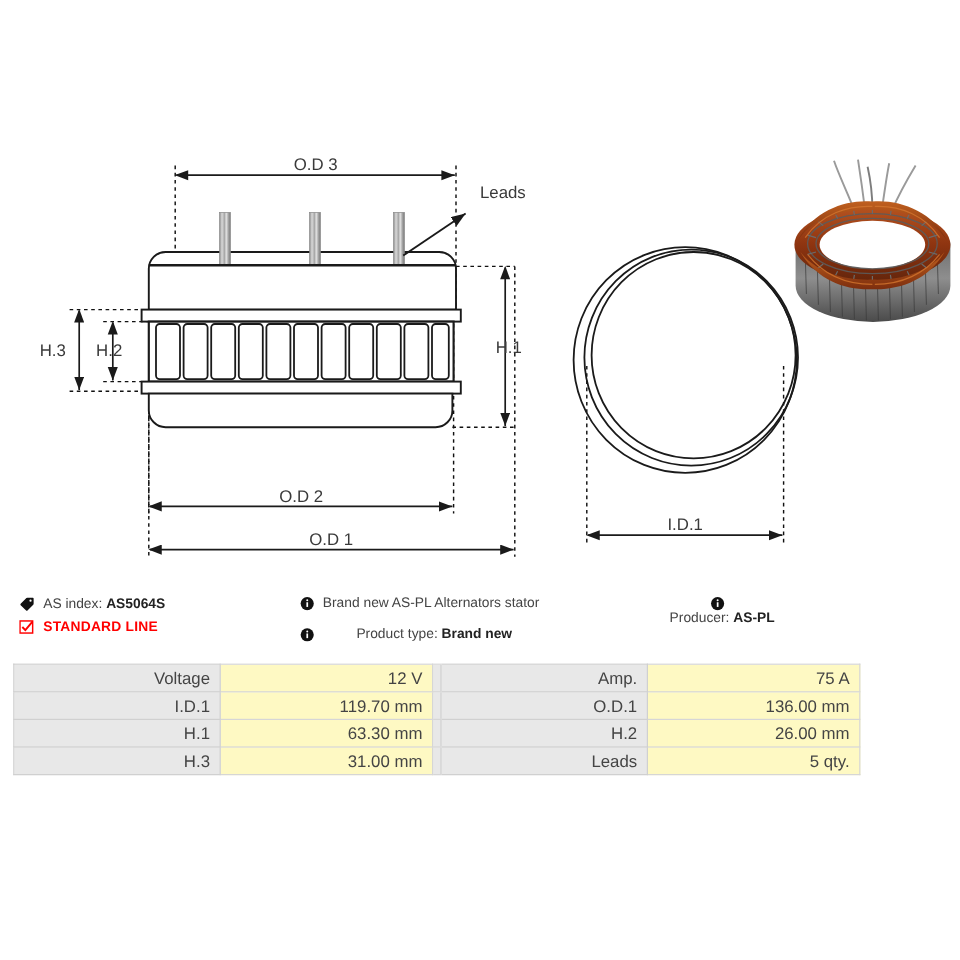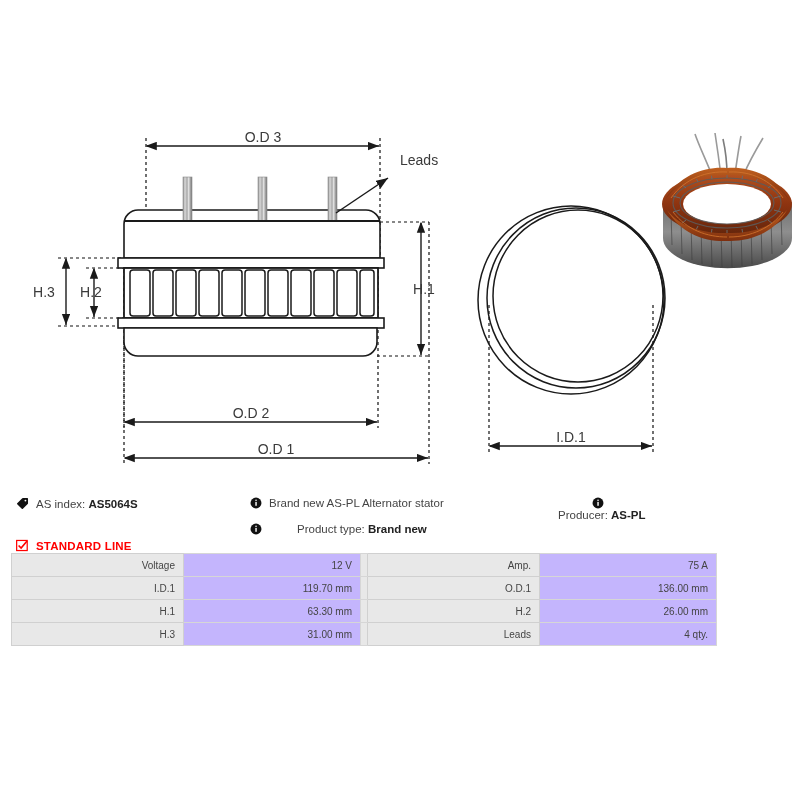--- a/index.html
+++ b/index.html
@@ -27,25 +27,25 @@
   .info-item b{font-weight:bold;color:#222;}
   .std{color:#ff0000;font-weight:bold;font-size:11.5px;letter-spacing:.2px;}
 
   .icon{display:inline-block;flex:0 0 auto;line-height:0;}
 
   
   .logo{position:absolute;left:596px;top:516px;width:82px;height:32px;}
 
   
   .spec{position:absolute;left:11px;top:553px;width:642px;
-     border-collapse:collapse;table-layout:fixed;font-size:10px;}
+     border-collapse:collapse;table-layout:fixed;font-size:14px;}
   .spec td{height:22px;padding:0 8px;border:1px solid #d6d6d6;
      text-align:right;color:#444;}
   .spec td.lab{background:#e8e8e8;width:155px;border-color:#d0d0d0;}
-  .spec td.val{background:#c4b5fd;width:160px;}
+  .spec td.val{background:#fef9c3;width:160px;}
   .spec td.gap{background:#e8e8e8;border-left:none;border-right:none;width:6px;padding:0;}
 </style>
 </head>
 <body>
 
 <div class="stage">
 
   <div class="drawing">
     <svg width="800" height="487" viewBox="0 0 800 487" xmlns="http://www.w3.org/2000/svg">
       <defs>
@@ -247,39 +247,39 @@
           <path d="M1.5,7.6 L7.4,1.7 a1.4,1.4 0 0 1 1,-0.4 L14,1.3 a0.8,0.8 0 0 1 0.8,0.8
                    L14.8,7.6 a1.4,1.4 0 0 1 -0.4,1 L8.5,14.5 a1,1 0 0 1 -1.4,0 L1.5,9
                    a1,1 0 0 1 0,-1.4 Z" fill="#111"></path>
           <circle cx="11.6" cy="4.4" r="1.15" fill="#fff"></circle>
         </svg>
       </span>
       <span class="txt"><span>AS index:</span>
         <b>AS5064S</b></span>
     </div>
 
-    <div class="info-item" style="left:16px;top:52px;justify-content:space-between;">
+    <div class="info-item" style="left:16px;top:29px;justify-content:space-between;">
       <span class="icon">
         <svg width="13" height="13" viewBox="0 0 16 16">
           <rect x="0.8" y="1.8" width="13" height="12.4" fill="none" stroke="#ff0000" stroke-width="1.5"></rect>
           <path d="M3.2,8 L6.3,11.2 L13.6,2.4" fill="none" stroke="#ff0000" stroke-width="2"></path>
         </svg>
       </span>
       <span class="txt std">STANDARD LINE</span>
     </div>
 
     <div class="info-item" style="left:250px;top:10px;">
       <span class="icon">
         <svg width="12" height="12" viewBox="0 0 16 16">
           <circle cx="8" cy="8" r="7.3" fill="#111"></circle>
           <rect x="7.1" y="6.5" width="1.9" height="5.2" fill="#fff"></rect>
           <circle cx="8.05" cy="4.3" r="1.1" fill="#fff"></circle>
         </svg>
       </span>
-      <span class="txt">Brand new AS-PL Alternator stator</span>
+      <span class="txt">Brand new AS-PL Alternators stator</span>
     </div>
 
     <div class="info-item" style="left:250px;top:36px;gap:28px;">
       <span class="icon">
         <svg width="12" height="12" viewBox="0 0 16 16">
           <circle cx="8" cy="8" r="7.3" fill="#111"></circle>
           <rect x="7.1" y="6.5" width="1.9" height="5.2" fill="#fff"></rect>
           <circle cx="8.05" cy="4.3" r="1.1" fill="#fff"></circle>
         </svg>
       </span>
@@ -322,18 +322,18 @@
           <td class="val">63.30 mm</td>
           <td class="gap"></td>
           <td class="lab">H.2</td>
           <td class="val">26.00 mm</td>
         </tr>
         <tr>
           <td class="lab">H.3</td>
           <td class="val">31.00 mm</td>
           <td class="gap"></td>
           <td class="lab">Leads</td>
-          <td class="val">4 qty.</td>
+          <td class="val">5 qty.</td>
         </tr>
       </tbody>
   </table>
 
 </div>
 
 </body></html>

